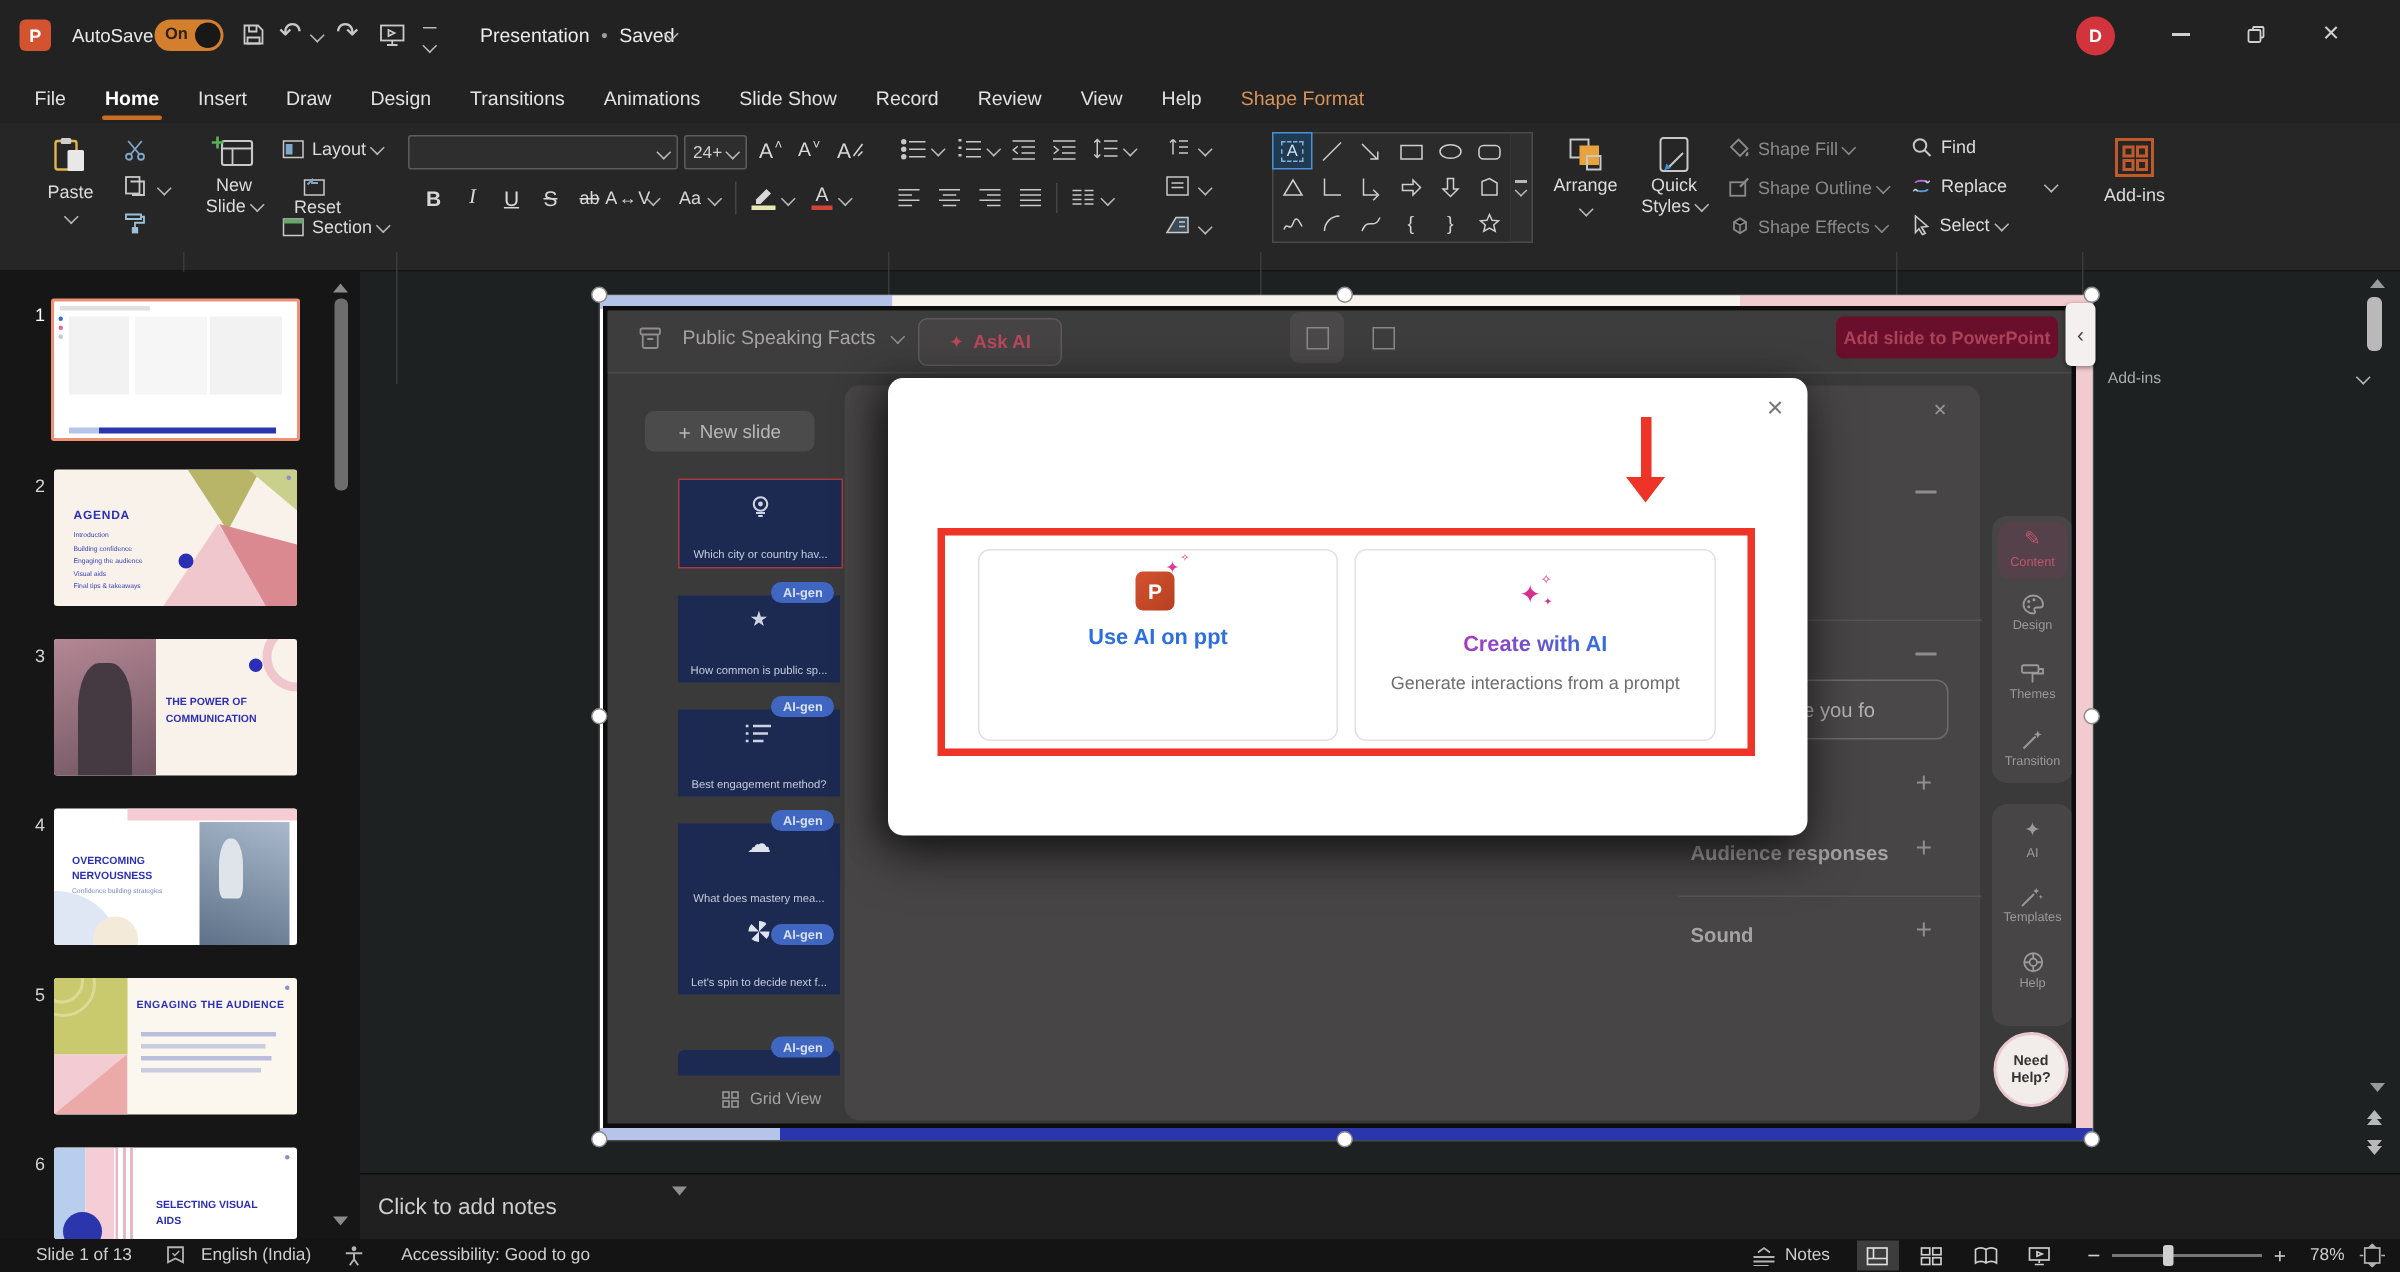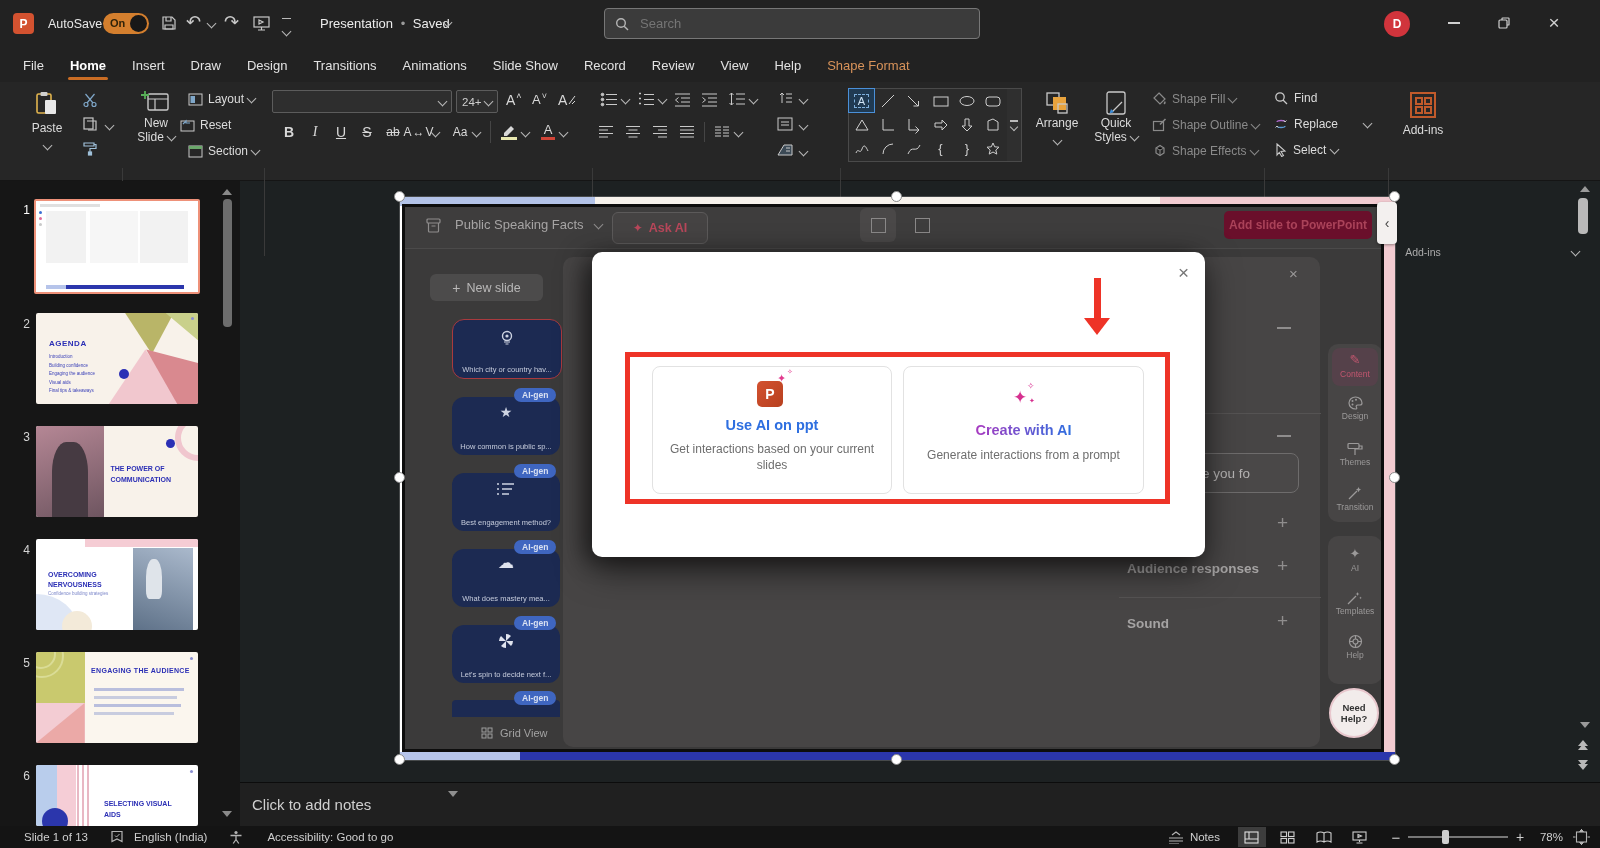--- a/index.html
+++ b/index.html
@@ -28,21 +28,21 @@
   .launcher:after{content:"";position:absolute;right:1px;bottom:1px;width:5px;height:5px;border-right:1.3px solid #9a9a9a;border-bottom:1.3px solid #9a9a9a;}
   .rbtn-lab{font-size:12px;color:#dcdcdc;}
   .rlet{font-size:14px;color:#d8d8d8;width:26px;height:24px;display:flex;align-items:center;justify-content:center;}
   .shape-cell{width:25px;height:23px;display:flex;align-items:center;justify-content:center;}
   .gray{color:#8a8a8a;}
   
   .panel{left:0;top:181px;width:240px;height:645px;background:#161616;overflow:hidden;}
   .thumb{position:absolute;left:36px;width:162px;height:91px;background:#fff;border-radius:2px;overflow:hidden;}
   .snum{position:absolute;left:14px;width:16px;text-align:right;font-size:12px;color:#d4d4d4;}
   .blue-t{color:#2b2fb5;font-weight:bold;}
-  .athumb{position:absolute;left:452px;width:108px;height:58px;background:#1c2a52;border-radius:12px;overflow:hidden;}
+  .athumb{position:absolute;left:452px;width:108px;height:58px;background:#1c2a52;border-radius:0;overflow:hidden;}
   .acap{position:absolute;left:3px;right:3px;bottom:4px;font-size:7.5px;color:#c6ccdc;text-align:center;
         white-space:nowrap;overflow:hidden;}
   .aibadge{position:absolute;background:#3f66c0;color:#d9e1f2;font-size:8.5px;font-weight:bold;
            padding:2px 8px;border-radius:9px;}
   .anum{position:absolute;left:430px;width:14px;text-align:right;font-size:10px;color:#9a9a9a;}
   .rail-item{position:absolute;left:1328px;width:54px;text-align:center;}
   .rail-lab{font-size:8.5px;color:#9b9999;display:block;margin-top:1px;}
   .plusg{font-size:19px;color:#8f8d8d;font-weight:300;}
   .minusg{width:14px;height:2px;background:#8f8d8d;}
   
@@ -88,27 +88,20 @@
     </div>
     <div class="abs" style="left:282px;top:18px;width:10px;">
       <div style="width:9px;height:1.4px;background:#b9b9b9;margin-bottom:2px;"></div><span class="cv" style="margin-left:1px;"></span>
     </div>
     <span class="abs" style="left:320px;top:16px;font-size:13px;color:#ececec;">
       <span>Presentation</span>
       <span style="color:#9a9a9a;margin:0 4px;">•</span>
       <span>Saved</span>
     </span>
     <span class="abs cv" style="left:444px;top:19px;"></span>
-    <div class="abs flex" style="left:604px;top:8px;width:376px;height:31px;background:#3b3b3b;border:1px solid #777;border-radius:4px;padding:0 10px;box-sizing:border-box;">
-      <svg width="14" height="14" viewBox="0 0 14 14" stroke="#b5b5b5" fill="none" stroke-width="1.4">
-          <circle cx="6" cy="6" r="4.3"></circle>
-          <path d="M9.2 9.2L13 13"></path>
-        </svg>
-      <input style="background: transparent; border: none; outline: none; color: rgb(207, 207, 207); font-size: 13px; margin-left: 9px; width: 300px; font-family: inherit;" placeholder="Search">
-    </div>
     <div class="abs ctr" style="left:1384px;top:11px;width:26px;height:26px;border-radius:50%;background:#d1343c;color:#fff;font-size:12px;font-weight:bold;">
         <span>D</span>
       </div>
     <div class="abs ctr" style="left:1432px;top:8px;width:44px;height:30px;">
         <div style="width:12px;height:1.4px;background:#d0d0d0;"></div>
       </div>
     <div class="abs ctr" style="left:1482px;top:8px;width:44px;height:30px;">
       <svg width="12" height="12" viewBox="0 0 12 12" stroke="#d0d0d0" fill="none" stroke-width="1.2">
           <rect x="1" y="3" width="8" height="8" rx="1"></rect>
           <path d="M4 3V1.6A.6.6 0 0 1 4.6 1H10.4a.6.6 0 0 1 .6.6V7.4a.6.6 0 0 1-.6.6H9"></path>
@@ -196,21 +189,21 @@
         </div>
     </div>
     <div class="abs flex" style="left:188px;top:10px;">
       <svg width="15" height="13" viewBox="0 0 15 13">
           <rect x="1" y="1" width="13" height="11" fill="none" stroke="#c9c9c9"></rect>
           <rect x="2.5" y="3" width="4.5" height="7" fill="#7fa7c9"></rect>
         </svg>
       <span class="rbtn-lab" style="margin-left:5px;">Layout</span>
         <span class="cv" style="margin-left:4px;margin-top:-2px;"></span>
     </div>
-    <div class="abs flex" style="left:180px;top:36px;">
+    <div class="abs flex" style="left:191px;top:36px;flex-direction:column;">
       <svg width="15" height="13" viewBox="0 0 15 13">
           <rect x="1" y="2" width="13" height="10" fill="none" stroke="#c9c9c9"></rect>
           <path d="M3 5l3-3v2h4" fill="none" stroke="#7fa7c9" stroke-width="1.2"></path>
         </svg>
       <span class="rbtn-lab" style="margin-left:5px;">Reset</span>
     </div>
     <div class="abs flex" style="left:188px;top:62px;">
       <svg width="15" height="13" viewBox="0 0 15 13">
           <rect x="1" y="1" width="13" height="11" fill="none" stroke="#c9c9c9"></rect>
           <rect x="1" y="1" width="13" height="3" fill="#6aa76a"></rect>
@@ -689,21 +682,21 @@
     <span class="aibadge" style="left:109px;top:257px;">AI-gen</span>
 
     <span class="anum" style="top:344px;">4</span>
     <div class="athumb" style="left:47px;top:342px;">
       <div style="text-align:center;margin-top:4px;font-size:16px;color:#dfe3ee;">☁</div>
       <span class="acap">What does mastery mea...</span>
     </div>
     <span class="aibadge" style="left:109px;top:333px;">AI-gen</span>
 
     <span class="anum" style="top:420px;">5</span>
-    <div class="athumb" style="left:47px;top:418px;text-decoration:underline;">
+    <div class="athumb" style="left:47px;top:398px;text-decoration:underline;">
       <svg width="16" height="16" viewBox="0 0 16 16" style="margin:8px auto 0;">
           <g fill="#dfe3ee">
             <path d="M8 8L8 1A7 7 0 0 1 13 3z"></path>
             <path d="M8 8l7 0a7 7 0 0 1-2 5z"></path>
             <path d="M8 8l0 7a7 7 0 0 1-5-2z"></path>
             <path d="M8 8L1 8a7 7 0 0 1 2-5z"></path>
           </g>
         </svg>
       <span class="acap">Let's spin to decide next f...</span>
     </div>
@@ -812,21 +805,20 @@
 
     <div class="abs" style="left:33px;top:100px;width:535px;height:142px;border:5px solid #ee3327;"></div>
 
     <div class="card" style="left:60px;width:238px;">
       <div class="abs" style="left:104px;top:14px;width:26px;height:26px;border-radius:5px;background:linear-gradient(135deg,#d35230,#b7401f);">
         <span class="ctr" style="width:100%;height:100%;color:#fff;font-weight:bold;font-size:14px;">P</span>
         <span class="abs" style="left:20px;top:-9px;font-size:11px;color:#e23a8e;">✦</span>
         <span class="abs" style="left:30px;top:-13px;font-size:7px;color:#e23a8e;">✧</span>
       </div>
       <div class="abs" style="left:0;top:50px;width:238px;text-align:center;font-size:14.5px;font-weight:bold;color:#2e6fe0;">Use AI on ppt</div>
-      <div class="card-desc" style="top:74px;">Get interactions based on your current slides</div>
     </div>
 
     <div class="card" style="left:311px;width:239px;">
       <div class="abs" style="left:107px;top:16px;width:26px;height:26px;">
         <span class="abs" style="left:2px;top:4px;font-size:17px;color:#d6308f;">✦</span>
         <span class="abs" style="left:16px;top:-2px;font-size:9px;color:#d6308f;">✧</span>
         <span class="abs" style="left:18px;top:14px;font-size:7px;color:#d6308f;">✦</span>
       </div>
       <div class="abs" style="left:0;top:55px;width:239px;text-align:center;font-size:14.5px;font-weight:bold;background:linear-gradient(90deg,#a83ac0 30%,#2e6fe0 70%);-webkit-background-clip:text;background-clip:text;color:transparent;">Create with AI</div>
       <div class="card-desc" style="top:80px;text-align:center;">Generate interactions from a prompt</div>

